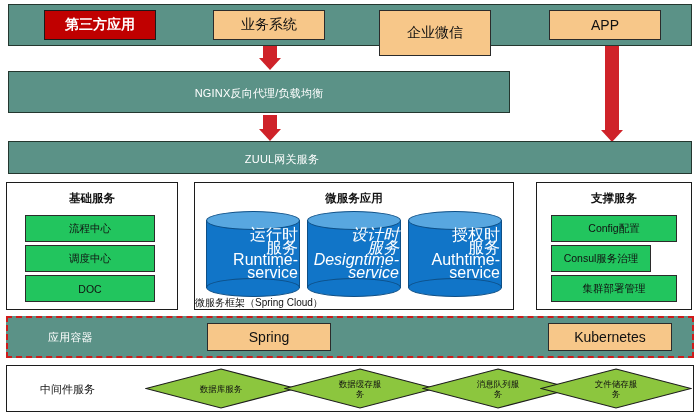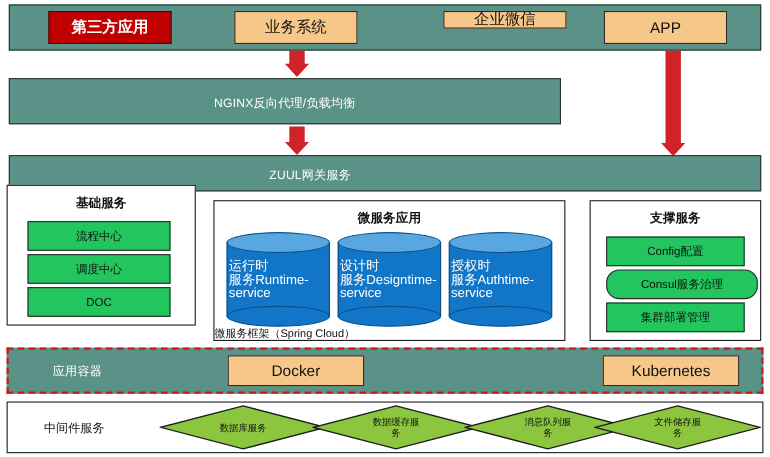--- a/index.html
+++ b/index.html
@@ -145,23 +145,23 @@
     background: #1175c8;
     border: 1.2px solid #0e4f86;
     border-radius: 50%;
     box-sizing: border-box;
   }
   .cyl .cyl-text {
     position: absolute;
     left: 0; right: 0;
     top: 50%;
     transform: translateY(-50%);
-    text-align: left;
+    text-align: right;
     color: #ffffff;
-    font-size: 12px;
+    font-size: 16px;
     line-height: 12.5px;
     z-index: 3;
     padding: 0 2px;
   }
 
   
   .dashed-band {
     position: absolute;
     background: #5b9287;
     border: 2px dashed #d01a1a;
@@ -212,21 +212,21 @@
 <div id="diagram">
 
   <div class="band" style="left:8px; top:4px; width:684px; height:42px;"></div>
 
   <div class="client-box highlight" style="left:44px; top:10px; width:112px; height:30px;">
     <span>第三方应用</span>
   </div>
   <div class="client-box" style="left:213px; top:10px; width:112px; height:30px;">
     <span>业务系统</span>
   </div>
-  <div class="client-box" style="left:379px; top:10px; width:112px; height:16px;margin-left:24px;">
+  <div class="client-box" style="left:379px; top:10px; width:112px; height:46px;">
     <span>企业微信</span>
   </div>
   <div class="client-box" style="left:549px; top:10px; width:112px; height:30px;">
     <span>APP</span>
   </div>
 
   <div class="arrow" style="left:256px; top:46px; width:28px; height:24px;">
     <div class="shaft" style="width:14px; height:13px;"></div>
     <div class="head"></div>
   </div>
@@ -240,21 +240,21 @@
   <div class="band-label" style="left:8px; top:86px; width:502px; text-align:center;">NGINX反向代理/负载均衡</div>
 
   <div class="arrow" style="left:256px; top:115px; width:28px; height:26px;">
     <div class="shaft" style="width:14px; height:15px;"></div>
     <div class="head"></div>
   </div>
 
   <div class="band" style="left:8px; top:141px; width:684px; height:33px;"></div>
   <div class="band-label" style="left:8px; top:152px; width:548px; text-align:center;">ZUUL网关服务</div>
 
-  <div class="panel" style="left:6px; top:168px; width:172px; height:128px;">
+  <div class="panel" style="left:6px; top:182px; width:172px; height:128px;">
     <div class="panel-title" style="top:8px;">基础服务</div>
     <div class="chip" style="left:18px; top:32px; width:130px; height:27px;">
       <span>流程中心</span>
     </div>
     <div class="chip" style="left:18px; top:62px; width:130px; height:27px;">
       <span>调度中心</span>
     </div>
     <div class="chip" style="left:18px; top:92px; width:130px; height:27px;">
       <span>DOC</span>
     </div>
@@ -267,21 +267,21 @@
       <div class="body"></div>
       <div class="bot-ell"></div>
       <div class="top-ell"></div>
       <div class="cyl-text">
         <div>运行时</div>
         <div>服务Runtime-</div>
         <div>service</div>
       </div>
     </div>
 
-    <div class="cyl" style="left:112px; top:28px; width:94px; height:86px;">
+    <div class="cyl" style="left:112px; top:28px; width:94px; height:86px;font-style:italic;">
       <div class="body"></div>
       <div class="bot-ell"></div>
       <div class="top-ell"></div>
       <div class="cyl-text">
         <div>设计时</div>
         <div>服务Designtime-</div>
         <div>service</div>
       </div>
     </div>
 
@@ -297,32 +297,32 @@
     </div>
 
     <div class="panel-footer" style="top:113px;">微服务框架（Spring Cloud）</div>
   </div>
 
   <div class="panel" style="left:536px; top:182px; width:156px; height:128px;">
     <div class="panel-title" style="top:8px;">支撑服务</div>
     <div class="chip" style="left:14px; top:32px; width:126px; height:27px;">
       <span>Config配置</span>
     </div>
-    <div class="chip" style="left:14px; top:62px; width:138px; height:27px;border-radius:12px;">
+    <div class="chip" style="left:14px; top:62px; width:100px; height:27px;">
       <span>Consul服务治理</span>
     </div>
     <div class="chip" style="left:14px; top:92px; width:126px; height:27px;">
       <span>集群部署管理</span>
     </div>
   </div>
 
   <div class="dashed-band" style="left:6px; top:316px; width:688px; height:42px;"></div>
   <div class="band-label" style="left:48px; top:330px;">应用容器</div>
   <div class="client-box" style="left:207px; top:323px; width:124px; height:28px;">
-    <span>Docker</span>
+    <span>Spring</span>
   </div>
   <div class="client-box" style="left:548px; top:323px; width:124px; height:28px;">
     <span>Kubernetes</span>
   </div>
 
   <div class="plain-band" style="left:6px; top:365px; width:688px; height:47px;"></div>
   <div class="plain-label" style="left:40px; top:382px;">中间件服务</div>
 
   <div class="diamond-wrap" style="left:145px; top:368px; width:152px; height:41px;">
     <svg width="152" height="41" viewBox="0 0 152 41">

